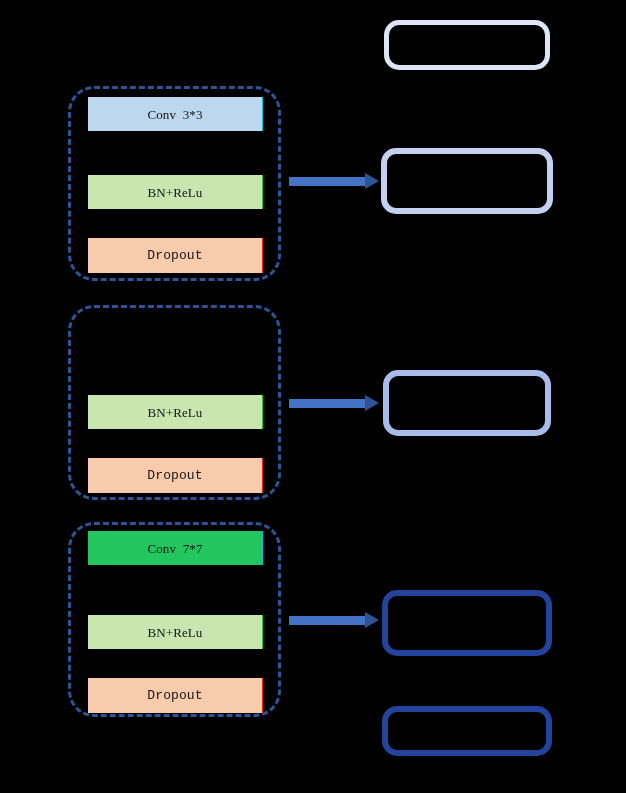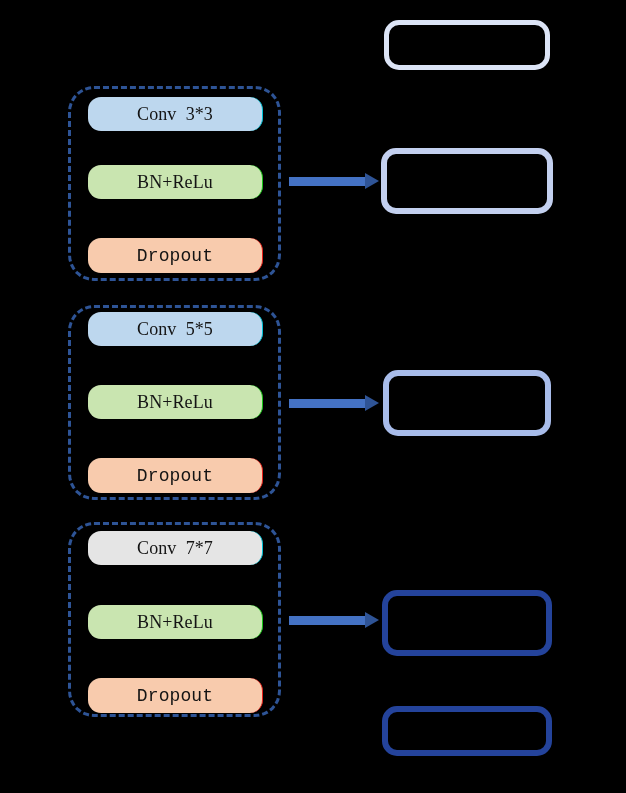--- a/index.html
+++ b/index.html
@@ -26,34 +26,34 @@
     background: transparent;
   }
 
   
   .layer {
     position: absolute;
     box-sizing: border-box;
     display: flex;
     align-items: center;
     justify-content: center;
-    font-size: 18px;
+    font-size: 13px;
     line-height: 1;
     color: #141414;
     white-space: pre;
     letter-spacing: 0.1px;
-    border-radius: 13px;
   }
   .layer-conv {
     background: #BDD7EE;
     border-right: 1.5px solid #00C2D6;
   }
   .layer-bn {
     background: #C9E5B0;
     border-right: 1.5px solid #18C718;
+    margin-top: 10px;
   }
   .layer-drop {
     background: #F8CBAD;
     border-right: 1.5px solid #E8201A;
     font-family: Liberation Mono, monospace;
   }
 
   
   .arrow {
     position: absolute;
@@ -87,25 +87,24 @@
 </style>
 </head>
 <body>
 
 <div id="canvas">
     <div class="branch" style="left: 68px; top: 86px; width: 213px; height: 195px; border-color: rgb(46, 84, 150);"></div>
     <div class="layer layer-conv" style="left: 88px; top: 97px; width: 175px; height: 34px; background: rgb(189, 215, 238); border-right: 1.5px solid rgb(0, 194, 214);">Conv  3*3</div>
     <div class="layer layer-bn" style="left: 88px; top: 165px; width: 175px; height: 34px; background: rgb(201, 229, 176); border-right: 1.5px solid rgb(24, 199, 24);">BN+ReLu</div>
     <div class="layer layer-drop" style="left: 88px; top: 238px; width: 175px; height: 35px; background: rgb(248, 203, 173); border-right: 1.5px solid rgb(232, 32, 26);">Dropout</div>
     <div class="branch" style="left: 68px; top: 305px; width: 213px; height: 195px; border-color: rgb(46, 84, 150);"></div>
-    <div class="layer layer-conv" style="left: 88px; top: 312px; width: 175px; height: 34px; background: rgb(189, 215, 238); border-right: 1.5px solid rgb(0, 194, 214);">Conv  5*5</div>
     <div class="layer layer-bn" style="left: 88px; top: 385px; width: 175px; height: 34px; background: rgb(201, 229, 176); border-right: 1.5px solid rgb(24, 199, 24);">BN+ReLu</div>
     <div class="layer layer-drop" style="left: 88px; top: 458px; width: 175px; height: 35px; background: rgb(248, 203, 173); border-right: 1.5px solid rgb(232, 32, 26);">Dropout</div>
     <div class="branch" style="left: 68px; top: 522px; width: 213px; height: 195px; border-color: rgb(46, 84, 150);"></div>
-    <div class="layer layer-conv" style="left: 88px; top: 531px; width: 175px; height: 34px; background: #e5e5e5; border-right: 1.5px solid rgb(0, 194, 214);">Conv  7*7</div>
+    <div class="layer layer-conv" style="left: 88px; top: 531px; width: 175px; height: 34px; background: #22c55e; border-right: 1.5px solid rgb(0, 194, 214);">Conv  7*7</div>
     <div class="layer layer-bn" style="left: 88px; top: 605px; width: 175px; height: 34px; background: rgb(201, 229, 176); border-right: 1.5px solid rgb(24, 199, 24);">BN+ReLu</div>
     <div class="layer layer-drop" style="left: 88px; top: 678px; width: 175px; height: 35px; background: rgb(248, 203, 173); border-right: 1.5px solid rgb(232, 32, 26);">Dropout</div>
     <div class="arrow" style="left: 289px; top: 173px; width: 90px;">
       <div class="shaft" style="width: 77px; background: rgb(68, 114, 196);"></div>
       <div class="head" style="left: 76px; border-left-color: rgb(47, 84, 150);"></div>
     </div>
     <div class="arrow" style="left: 289px; top: 395px; width: 90px;">
       <div class="shaft" style="width: 77px; background: rgb(68, 114, 196);"></div>
       <div class="head" style="left: 76px; border-left-color: rgb(47, 84, 150);"></div>
     </div>

